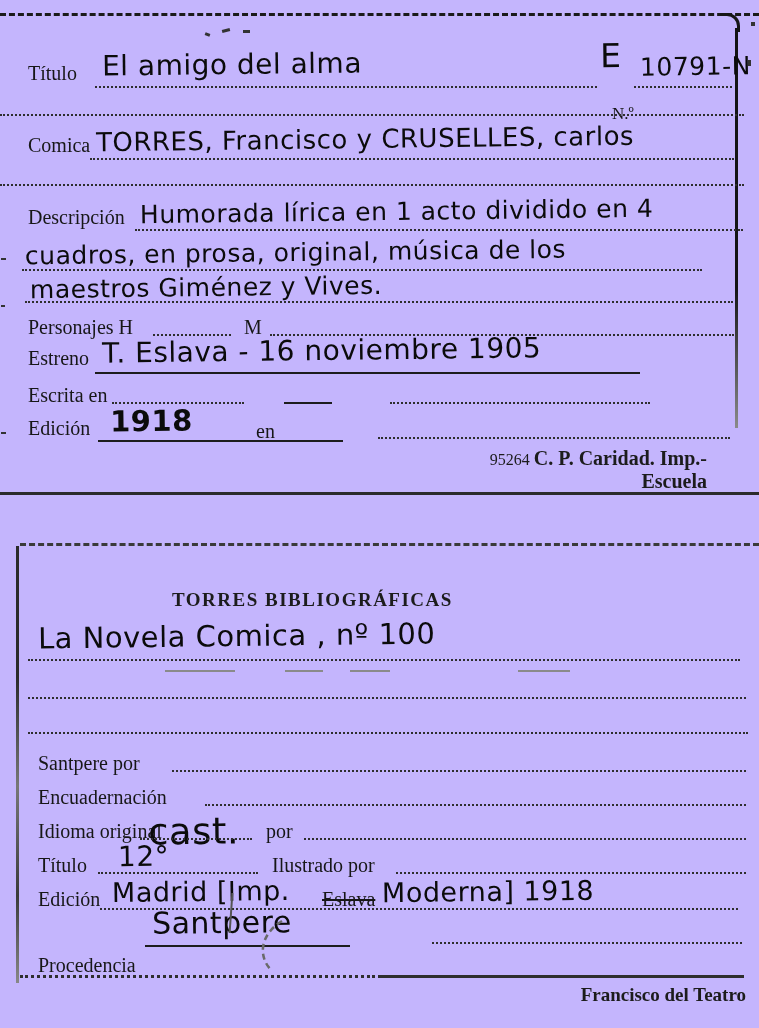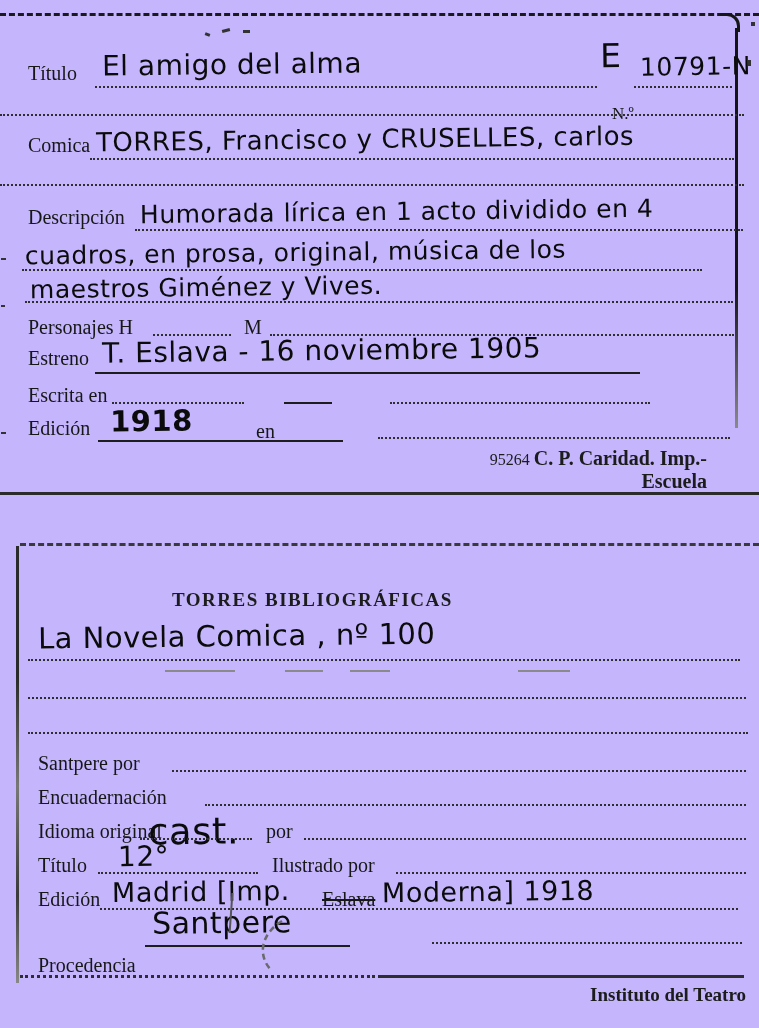--- a/index.html
+++ b/index.html
@@ -139,16 +139,16 @@
     <div class="abs dot" style="left:432px;top:445px;width:310px;"></div>
 
     <div class="abs" style="left:230px;top:396px;width:2px;height:40px;background:#555;transform:rotate(4deg);"></div>
     <svg class="abs" style="left:248px;top:420px;" width="45" height="60" viewBox="0 0 45 60">
       <path d="M34 4 C14 16 8 38 24 54" fill="none" stroke="#6a6a6a" stroke-width="2.5" stroke-dasharray="6 4"></path>
     </svg>
 
     <div class="abs dot" style="left:20px;top:478px;width:355px;border-bottom-width:3px;"></div>
     <div class="abs" style="left:378px;top:478px;width:366px;height:0;border-bottom:3px solid #2e2e2e;"></div>
 
-    <div class="abs footer-print" style="left:480px;top:487px;width:266px;text-align:right;">Instituto del Teatro</div>
+    <div class="abs footer-print" style="left:480px;top:487px;width:266px;text-align:right;">Francisco del Teatro</div>
   </div>
 
 </div>
 
 </body></html>

